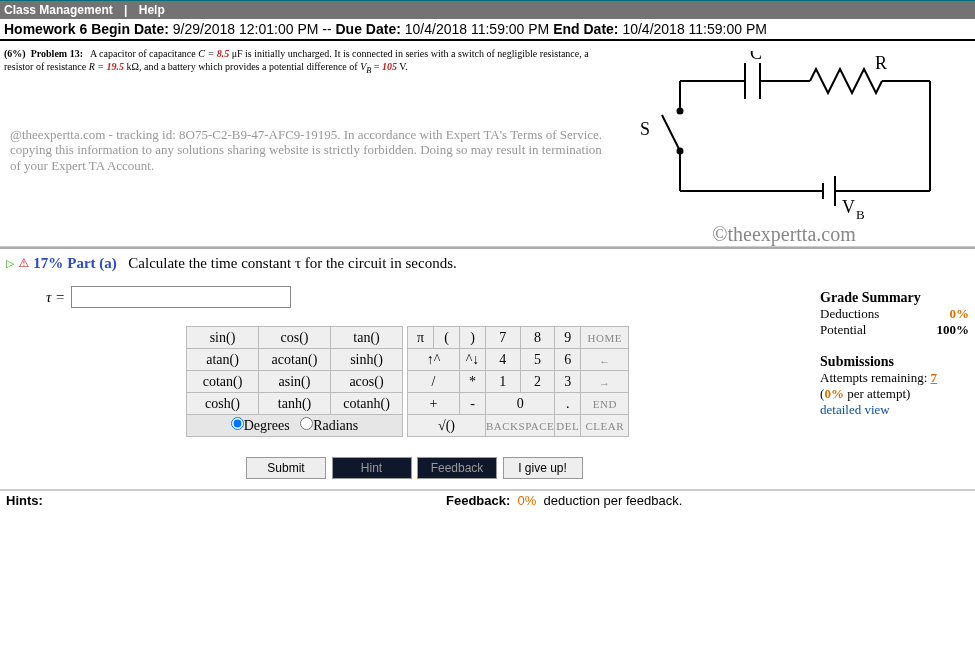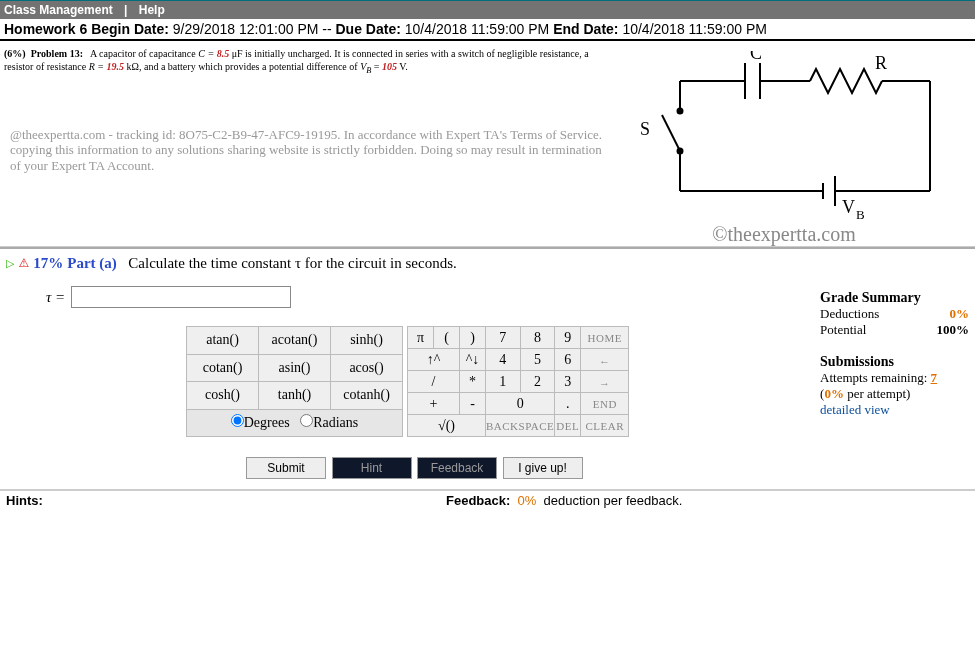--- a/index.html
+++ b/index.html
@@ -134,20 +134,25 @@
 <div class="work-area">
   <div class="input-col">
     <div class="tau-row">
       <span class="tau-label">τ = </span>
       <input type="text" value="" style="">
     </div>
 
     <div class="keypad-wrap">
       <table class="func-table">
         <tbody>
+            <tr>
+          <td>sin()</td>
+          <td>cos()</td>
+          <td>tan()</td>
+        </tr>
         <tr>
           <td>atan()</td>
           <td>acotan()</td>
           <td>sinh()</td>
         </tr>
         <tr>
           <td>cotan()</td>
           <td>asin()</td>
           <td>acos()</td>
         </tr>

